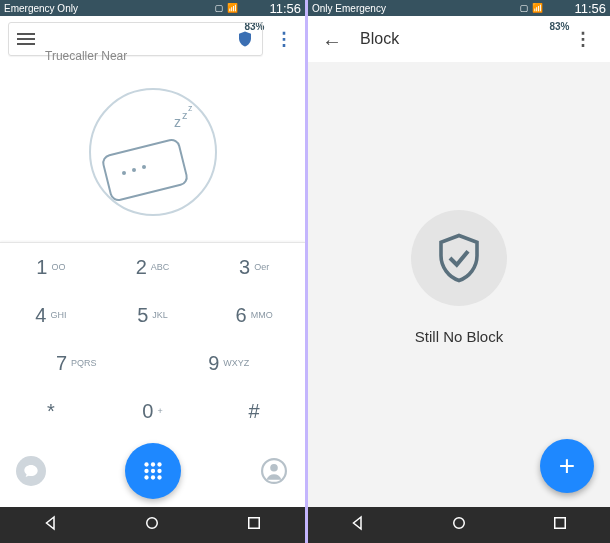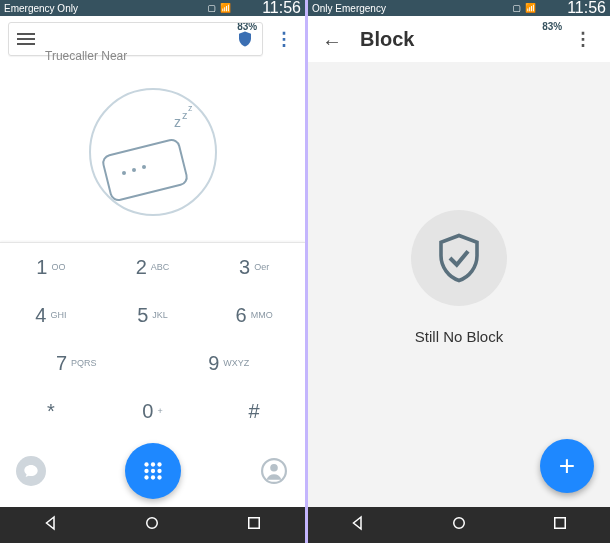--- a/index.html
+++ b/index.html
@@ -5,21 +5,21 @@
   * { box-sizing: border-box; margin: 0; padding: 0; }
   body { font-family: -apple-system, Helvetica, Arial, sans-serif; background: #fff; }
   .container { display: flex; width: 610px; height: 543px; }
   .screen { width: 305px; height: 543px; display: flex; flex-direction: column; position: relative; background: #fff; }
 
   
   .status-bar { height: 16px; background: #36525f; color: #fff; font-size: 10px; display: flex; align-items: center; padding: 0 4px; justify-content: space-between; text-align: center; }
   .status-left { white-space: nowrap; overflow: hidden; }
   .status-right { display: flex; align-items: center; gap: 3px; }
   .status-right .battery { background: #fff; color: #36525f; font-size: 10px; font-weight: bold; padding: 0 2px; border-radius: 1px; margin-top: 37px; }
-  .status-right .time { font-size: 16px; }
+  .status-right .time { font-size: 13px; }
   .status-icons { font-size: 9px; letter-spacing: 1px; }
 
   
   .toolbar { height: 46px; display: flex; align-items: center; padding: 6px 8px; gap: 8px; }
   .search-box { flex: 1; height: 34px; border: 1px solid #ddd; border-radius: 3px; display: flex; align-items: center; padding: 0 8px; box-shadow: 0 1px 1px rgba(0,0,0,0.05); }
   .hamburger { width: 18px; display: flex; flex-direction: column; gap: 3px; }
   .hamburger span { height: 2px; background: #555; }
   .search-text { flex: 1; font-size: 12px; color: #888; margin-left: 10px; margin-top: 33px; }
   .shield-icon { width: 18px; height: 18px; }
   .kebab { color: #3b6fb3; font-size: 18px; font-weight: bold; padding: 0 4px; }
@@ -35,21 +35,21 @@
   .key .num { font-size: 20px; color: #5a6b78; }
   .key .lbl { font-size: 9px; color: #8a98a4; }
   .bottom-row { display: flex; align-items: center; justify-content: space-between; padding: 8px 16px; }
   .bubble-btn { width: 30px; height: 30px; border-radius: 50%; background: #cfd6dc; display: flex; align-items: center; justify-content: center; color: #fff; font-size: 16px; }
   .dial-fab { width: 56px; height: 56px; border-radius: 50%; background: #1e88ff; display: flex; align-items: center; justify-content: center; box-shadow: 0 3px 6px rgba(0,0,0,0.25); }
   .dial-fab svg { width: 26px; height: 26px; }
 
   
   .app-bar { height: 46px; display: flex; align-items: center; padding: 0 14px; gap: 18px; }
   .back-arrow { font-size: 20px; color: #444; }
-  .app-title { font-size: 20px; color: #333; font-weight: 700; }
+  .app-title { font-size: 16px; color: #333; font-weight: 400; }
   .right-body { flex: 1; background: #f3f3f3; display: flex; flex-direction: column; align-items: center; justify-content: center; padding: 0 26px; text-align: center; position: relative; }
   .shield-circle { width: 96px; height: 96px; border-radius: 50%; background: #e4e4e4; display: flex; align-items: center; justify-content: center; margin-bottom: 22px; }
   .block-title { font-size: 15px; color: #333; margin-bottom: 14px; }
   .block-desc { font-size: 12px; color: #8a8a8a; line-height: 1.55; }
   .fab-add { position: absolute; right: 16px; bottom: 14px; width: 54px; height: 54px; border-radius: 50%; background: #1e88ff; color: #fff; font-size: 28px; display: flex; align-items: center; justify-content: center; box-shadow: 0 3px 6px rgba(0,0,0,0.3); }
 
   
   .navbar { height: 36px; background: #2c2c2c; display: flex; align-items: center; justify-content: space-around; }
   .nav-btn svg { width: 18px; height: 18px; stroke: #fff; fill: none; stroke-width: 2; }
 

